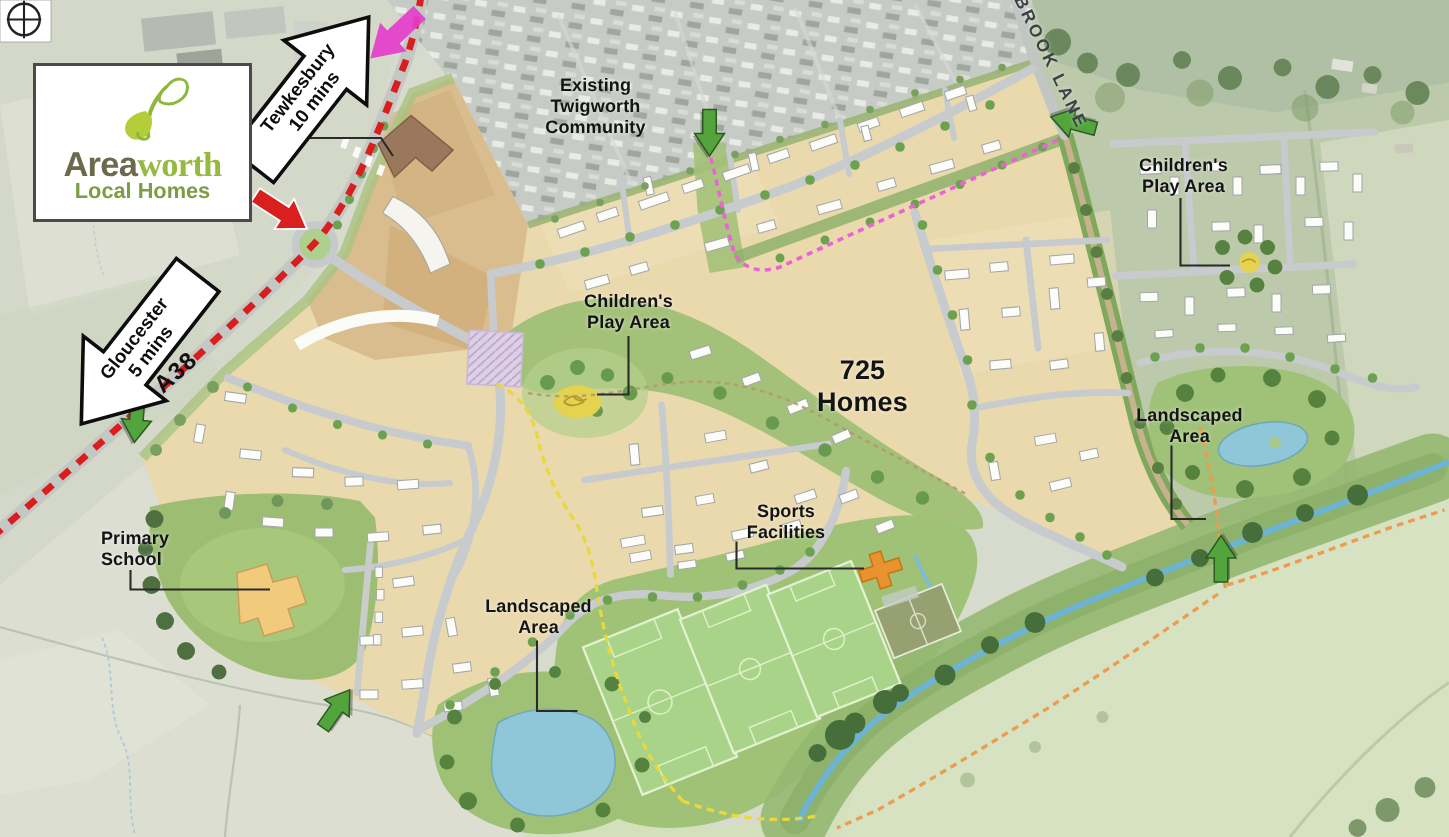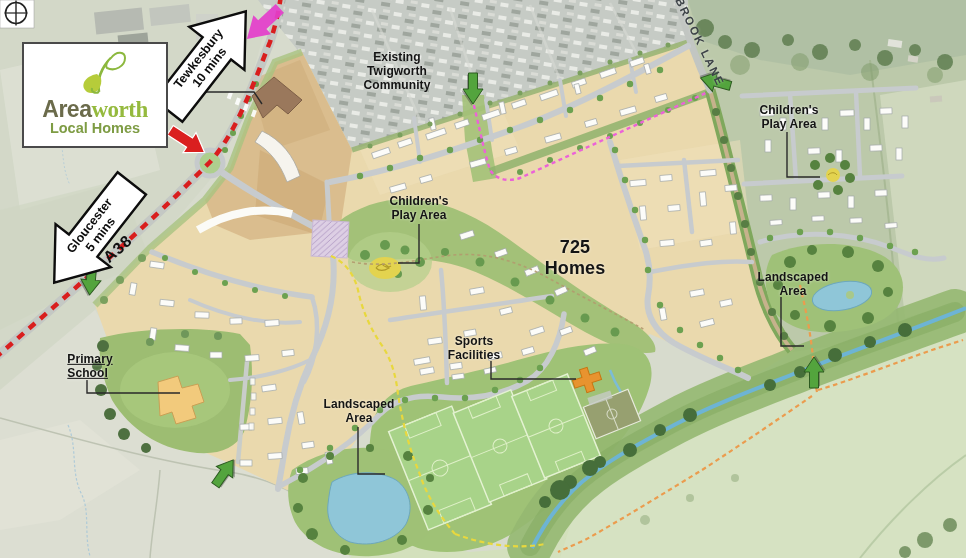--- a/index.html
+++ b/index.html
@@ -2,21 +2,21 @@
 <html><head>
 <meta charset="utf-8">
 <style>
   html,body{margin:0;padding:0;background:#222;}
   .stage{position:relative;width:966px;height:558px;overflow:hidden;background:#d7dbcd;
          font-family:"Liberation Sans",sans-serif;}
   .stage svg.base{position:absolute;left:0;top:0;}
   .lbl{position:absolute;transform:translate(-50%,-50%);white-space:pre-line;text-align:center;
        font-weight:bold;font-size:12px;line-height:1.18;color:#141414;letter-spacing:.1px;
        text-shadow:0 0 3px rgba(255,255,255,.65);}
-  .lbl.left{text-align:left;text-decoration:underline;}
+  .lbl.left{text-align:left;}
   .roadlbl{position:absolute;white-space:nowrap;font-weight:bold;color:#111;}
   .roadlbl.a38{font-size:16px;transform:translate(-50%,-50%) rotate(-42deg);letter-spacing:1px;}
   .roadlbl.brook{font-size:11.5px;color:#3c4247;letter-spacing:2px;
        transform:translate(-50%,-50%) rotate(64deg);text-shadow:0 0 3px rgba(255,255,255,.5);}
   .signtext{position:absolute;white-space:pre-line;text-align:center;font-weight:bold;
        font-size:12.5px;line-height:1.12;color:#0c0c0c;transform:translate(-50%,-50%) rotate(-52deg);}
   .logo{position:absolute;left:22px;top:42px;width:146px;height:106px;background:#fff;
        border:2px solid #4a4a4a;display:flex;flex-direction:column;align-items:center;
        justify-content:flex-start;box-sizing:border-box;padding-top:4px;}
   .logo .word{font-size:23px;font-weight:bold;letter-spacing:-.5px;line-height:1;margin-top:-2px;}
@@ -557,21 +557,21 @@
 Twigworth
 Community</div>
 <div class="lbl" style="left:419px;top:208px;">Children's
 Play Area</div>
 <div class="lbl" style="left:575px;top:258px;font-size:18px;">725
 Homes</div>
 <div class="lbl" style="left:789px;top:117px;">Children's
 Play Area</div>
 <div class="lbl" style="left:793px;top:284px;">Landscaped
 Area</div>
-<div class="lbl" style="left:474px;top:348px;">Sports
+<div class="lbl" style="left:524px;top:348px;">Sports
 Facilities</div>
 <div class="lbl" style="left:359px;top:411px;">Landscaped
 Area</div>
 <div class="lbl left" style="left:90px;top:366px;">Primary
 School</div>
 
 <div class="roadlbl a38" style="left:118px;top:249px;">A38</div>
 <div class="roadlbl brook" style="left:700px;top:42px;">BROOK LANE</div>
 
 <div class="signtext" style="left:204px;top:63px;">Tewkesbury

